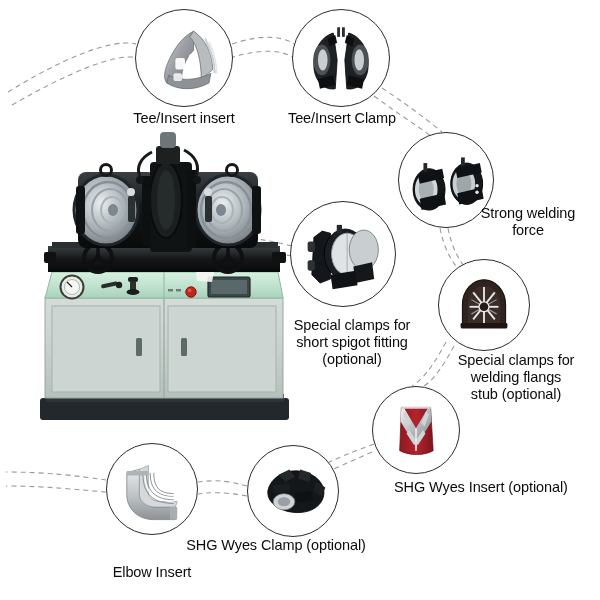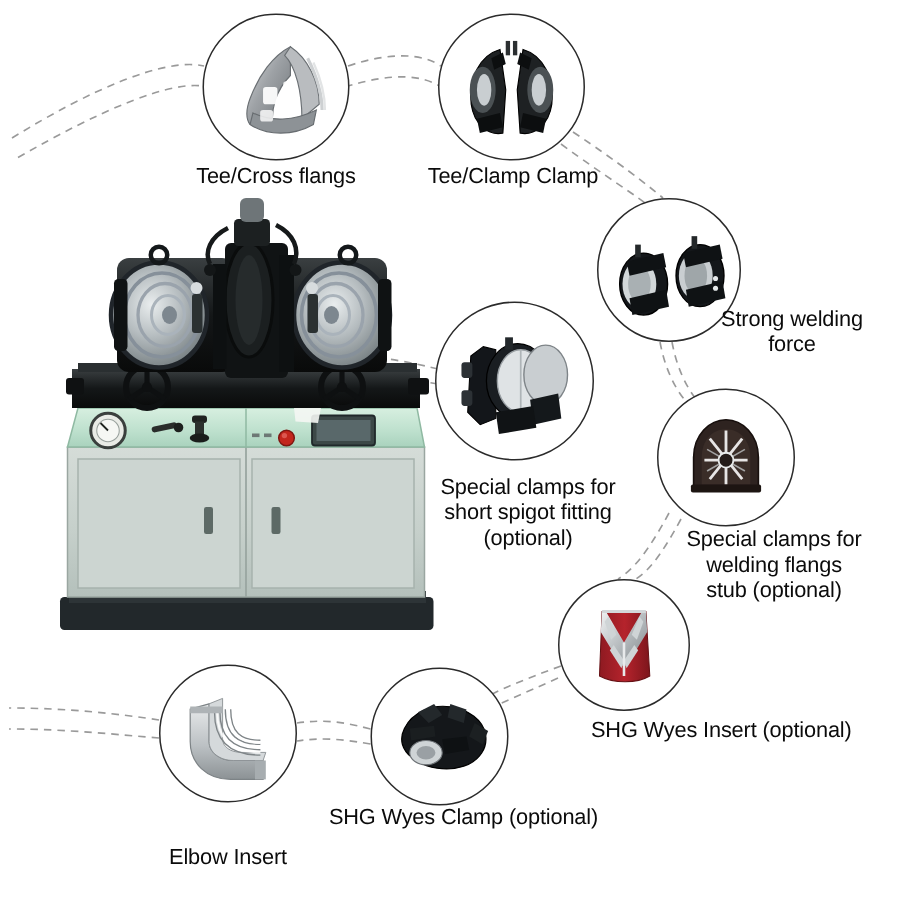--- a/index.html
+++ b/index.html
@@ -256,21 +256,21 @@
           <path d="M60,22 C48,28 38,42 32,58 C29,66 29,72 32,76 L48,78 C46,66 50,52 60,42 Z" fill="url(#steelA)" stroke="#6a6f73" stroke-width="0.8"></path>
           <path d="M60,22 C72,30 80,46 80,62 L68,72 C68,54 64,36 56,28 Z" fill="#b9bcbf" stroke="#6a6f73" stroke-width="0.8"></path>
           <path d="M32,76 C44,84 62,84 76,76 L78,66 C62,74 46,74 34,68 Z" fill="#8d9296" stroke="#676c70" stroke-width="0.8"></path>
           <rect x="41" y="50" width="10" height="12" rx="2" fill="#ffffff" opacity="0.92"></rect>
           <rect x="55" y="46" width="9" height="11" rx="2" fill="#ffffff" opacity="0.85"></rect>
           <rect x="39" y="66" width="9" height="8" rx="2" fill="#ffffff" opacity="0.8"></rect>
           <path d="M72,30 C78,42 82,54 82,66" fill="none" stroke="#cdd0d2" stroke-width="2.2"></path>
           <path d="M76,33 C81,44 84,55 84,66" fill="none" stroke="#e2e4e5" stroke-width="1.6"></path>
         </svg>
       </div>
-      <div class="caption" style="left:104px; top:110px; width:160px;">Tee/Cross flangs</div>
+      <div class="caption" style="left:104px; top:110px; width:160px;">Tee/Insert insert</div>
     </div>
 
     <div class="callout">
       <div class="bubble" style="left:292px; top:9px; width:98px; height:98px;">
         <svg class="bubble-art" viewBox="0 0 100 100">
           <g>
             <path d="M42,24 C28,28 20,44 22,62 C24,76 34,84 44,82 L46,52 Z" fill="#1e2123" stroke="#000" stroke-width="0.8"></path>
             <ellipse cx="30" cy="52" rx="9" ry="16" fill="#4b5154"></ellipse>
             <ellipse cx="31" cy="52" rx="5" ry="11" fill="#c9ced1"></ellipse>
             <path d="M36,30 L44,26 L46,34 L38,38 Z" fill="#0c0e0f"></path>
@@ -280,21 +280,21 @@
             <path d="M58,24 C72,28 80,44 78,62 C76,76 66,84 56,82 L54,52 Z" fill="#1e2123" stroke="#000" stroke-width="0.8"></path>
             <ellipse cx="70" cy="52" rx="9" ry="16" fill="#4b5154"></ellipse>
             <ellipse cx="69" cy="52" rx="5" ry="11" fill="#c9ced1"></ellipse>
             <path d="M64,30 L56,26 L54,34 L62,38 Z" fill="#0c0e0f"></path>
             <path d="M74,72 L58,68 L56,78 L72,82 Z" fill="#0c0e0f"></path>
           </g>
           <rect x="46" y="18" width="3" height="10" fill="#2b2f31"></rect>
           <rect x="51" y="18" width="3" height="10" fill="#2b2f31"></rect>
         </svg>
       </div>
-      <div class="caption" style="left:262px; top:110px; width:160px;">Tee/Clamp Clamp</div>
+      <div class="caption" style="left:262px; top:110px; width:160px;">Tee/Insert Clamp</div>
     </div>
 
     <div class="callout">
       <div class="bubble" style="left:398px; top:132px; width:96px; height:96px;">
         <svg class="bubble-art" viewBox="0 0 100 100">
           <g transform="translate(-4,4)">
             <ellipse cx="36" cy="56" rx="17" ry="22" fill="#14171a" stroke="#000" stroke-width="1"></ellipse>
             <ellipse cx="33" cy="56" rx="12" ry="17" fill="#d2d7d9"></ellipse>
             <ellipse cx="33" cy="56" rx="8" ry="13" fill="#a9b0b3"></ellipse>
             <rect x="30" y="28" width="4" height="9" fill="#24282a"></rect>
@@ -399,21 +399,21 @@
                    C56,76 40,74 30,66 C22,60 20,52 24,44 Z" fill="#14171a" stroke="#000" stroke-width="0.9"></path>
           <path d="M34,32 L46,26 L52,34 L42,40 Z" fill="#23282b"></path>
           <path d="M58,26 L70,30 L68,40 L56,36 Z" fill="#23282b"></path>
           <path d="M76,40 L86,46 L82,56 L72,50 Z" fill="#1c2022"></path>
           <ellipse cx="40" cy="62" rx="12" ry="9" fill="#cfd4d6" stroke="#6f7478" stroke-width="0.8"></ellipse>
           <ellipse cx="40" cy="62" rx="7" ry="5" fill="#9aa0a4"></ellipse>
           <path d="M52,52 L70,50 L72,60 L54,63 Z" fill="#0e1113"></path>
           <path d="M28,44 L46,42 L47,50 L29,53 Z" fill="#1a1e20"></path>
         </svg>
       </div>
-      <div class="caption" style="left:184px; top:537px; width:250px;text-align:center;">SHG Wyes Clamp (optional)</div>
+      <div class="caption" style="left:151px; top:537px; width:250px;text-align:center;">SHG Wyes Clamp (optional)</div>
     </div>
 
     <div class="callout">
       <div class="bubble" style="left:106px; top:443px; width:92px; height:92px;">
         <svg class="bubble-art" viewBox="0 0 100 100">
           <defs>
             <linearGradient id="elbowG" x1="0" y1="0" x2="0" y2="1">
               <stop offset="0%" stop-color="#e9ebec"></stop>
               <stop offset="55%" stop-color="#bcc1c4"></stop>
               <stop offset="100%" stop-color="#8c9295"></stop>

